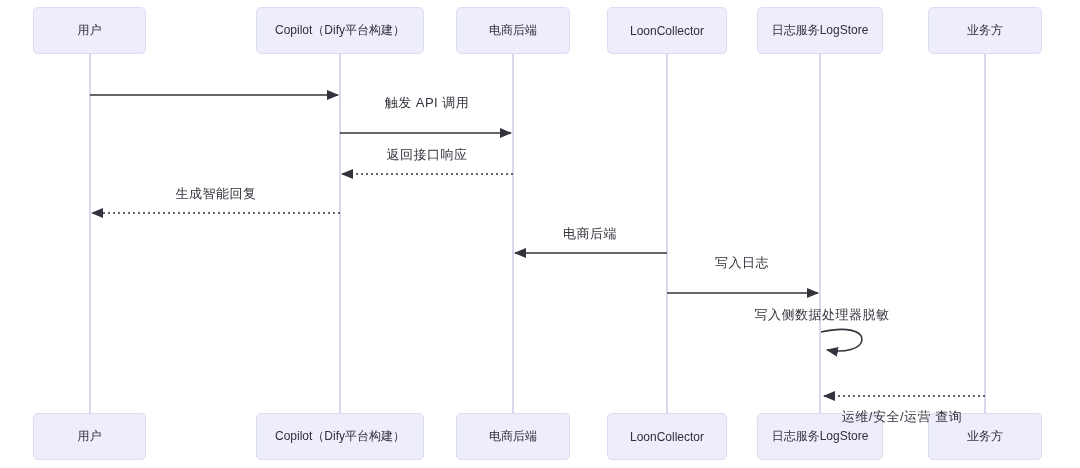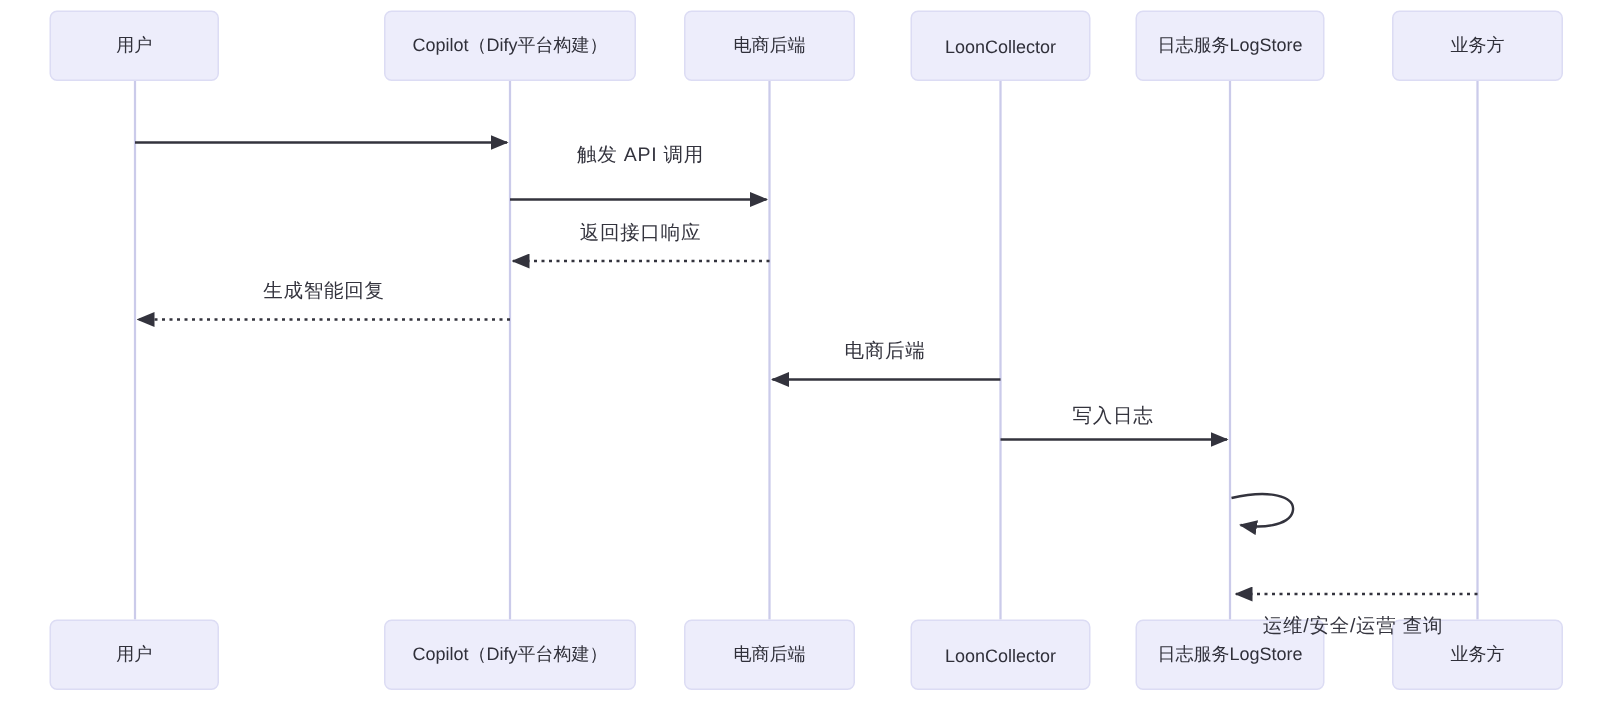--- a/index.html
+++ b/index.html
@@ -110,16 +110,17 @@
     <span>日志服务LogStore</span>
   </div>
   <div class="actor-box" style="left:928px; top:413px; width:114px;">
     <span>业务方</span>
   </div>
 
   <div class="msg-label" style="left:427px; top:94px;">触发 API 调用</div>
   <div class="msg-label" style="left:427px; top:146px;">返回接口响应</div>
   <div class="msg-label" style="left:216px; top:185px;">生成智能回复</div>
   <div class="msg-label" style="left:590px; top:225px;">电商后端</div>
-  <div class="msg-label" style="left:742px; top:268px;font-family:Liberation Serif, serif;">写入日志</div>
+  <div class="msg-label" style="left:742px; top:254px;font-family:Liberation Serif, serif;">写入日志</div>
+  <div class="msg-label" style="left:822px; top:306px;">写入侧数据处理器脱敏</div>
   <div class="msg-label" style="left:902px; top:368px;margin-top:40px;">运维/安全/运营 查询</div>
 
 </div>
 
 </body></html>

